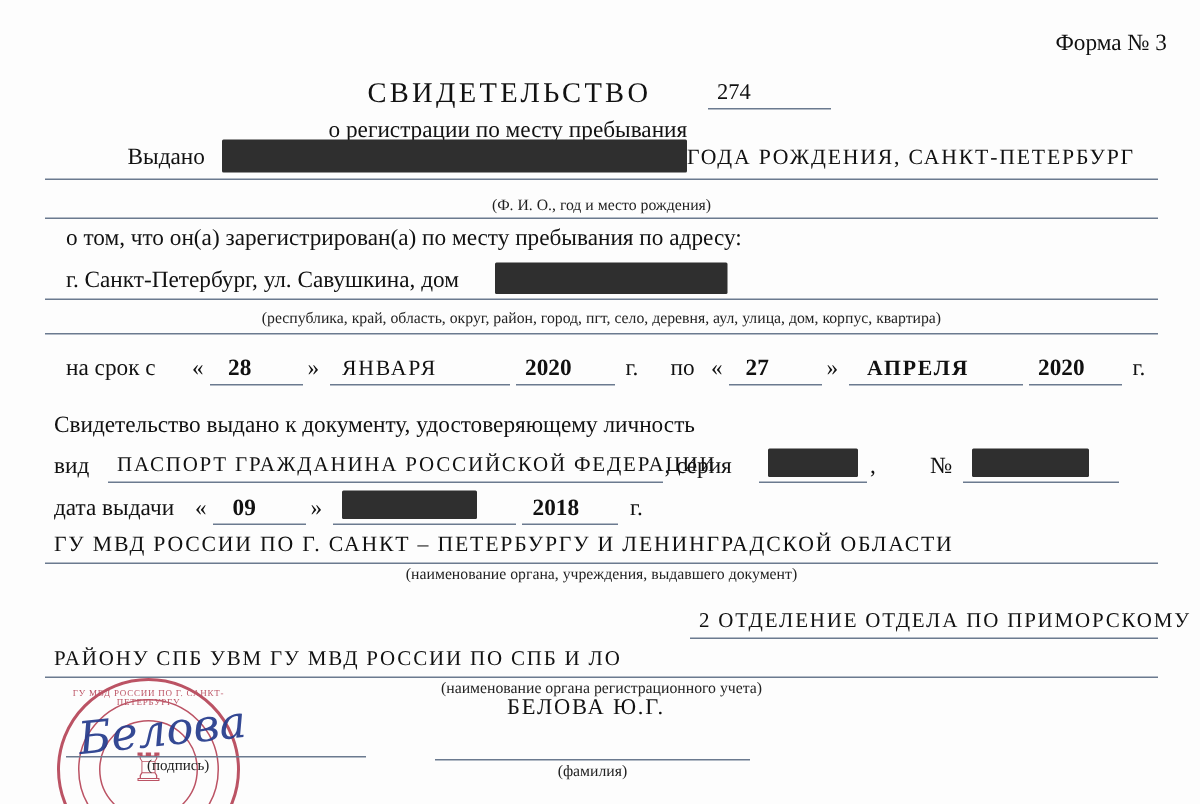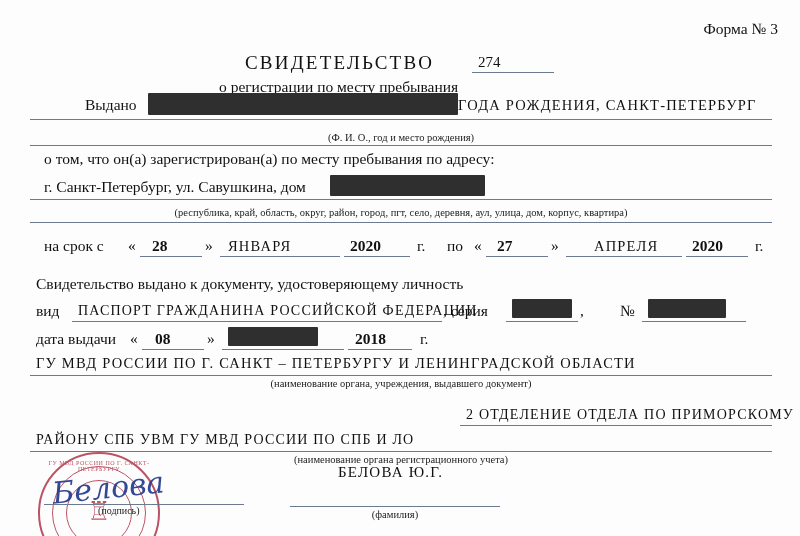--- a/index.html
+++ b/index.html
@@ -180,42 +180,42 @@
   <div class="lbl spaced" style="left:228px; top:238px; font-size:14.5px; font-weight:400;">ЯНВАРЯ</div>
   <div class="line" style="left:220px; top:256px; width:120px;"></div>
   <div class="lbl" style="left:350px; top:237px; font-weight:700;">2020</div>
   <div class="line" style="left:344px; top:256px; width:66px;"></div>
   <div class="lbl" style="left:417px; top:237px;">г.</div>
   <div class="lbl" style="left:447px; top:237px;">по</div>
   <div class="lbl" style="left:474px; top:237px;">«</div>
   <div class="lbl" style="left:497px; top:237px; font-weight:700;">27</div>
   <div class="line" style="left:486px; top:256px; width:62px;"></div>
   <div class="lbl" style="left:551px; top:237px;">»</div>
-  <div class="lbl spaced" style="left:594px; top:238px; font-size:14.5px; font-weight:400;">АПРЕЛЯ</div>
+  <div class="lbl spaced" style="left:578px; top:238px; font-size:14.5px; font-weight:700;">АПРЕЛЯ</div>
   <div class="line" style="left:566px; top:256px; width:116px;"></div>
   <div class="lbl" style="left:692px; top:237px; font-weight:700;">2020</div>
   <div class="line" style="left:686px; top:256px; width:62px;"></div>
   <div class="lbl" style="left:755px; top:237px;">г.</div>
 
   <div class="lbl" style="left:36px; top:275px;">Свидетельство выдано к документу, удостоверяющему личность</div>
 
   <div class="lbl" style="left:36px; top:302px;">вид</div>
   <div class="lbl spaced" style="left:78px; top:303px; font-size:14px;">ПАСПОРТ ГРАЖДАНИНА РОССИЙСКОЙ ФЕДЕРАЦИИ</div>
   <div class="line" style="left:72px; top:321px; width:370px;"></div>
   <div class="lbl" style="left:443px; top:302px;">, серия</div>
   <div class="redact" style="left:512px; top:299px; width:60px; height:19px;"></div>
   <div class="line" style="left:506px; top:321px; width:72px;"></div>
   <div class="lbl" style="left:580px; top:302px;">,</div>
   <div class="lbl" style="left:620px; top:302px;">№</div>
   <div class="redact" style="left:648px; top:299px; width:78px; height:19px;"></div>
   <div class="line" style="left:642px; top:321px; width:104px;"></div>
 
   <div class="lbl" style="left:36px; top:330px;">дата выдачи</div>
   <div class="lbl" style="left:130px; top:330px;">«</div>
-  <div class="lbl" style="left:155px; top:330px; font-weight:700;">08</div>
+  <div class="lbl" style="left:155px; top:330px; font-weight:700;">09</div>
   <div class="line" style="left:142px; top:349px; width:62px;"></div>
   <div class="lbl" style="left:207px; top:330px;">»</div>
   <div class="redact" style="left:228px; top:327px; width:90px; height:19px;"></div>
   <div class="line" style="left:222px; top:349px; width:122px;"></div>
   <div class="lbl" style="left:355px; top:330px; font-weight:700;">2018</div>
   <div class="line" style="left:348px; top:349px; width:64px;"></div>
   <div class="lbl" style="left:420px; top:330px;">г.</div>
 
   <div class="lbl spaced" style="left:36px; top:355px; font-size:14.5px;">ГУ  МВД  РОССИИ  ПО  Г. САНКТ – ПЕТЕРБУРГУ  И  ЛЕНИНГРАДСКОЙ ОБЛАСТИ</div>
   <div class="line" style="left:30px; top:375px; width:742px;"></div>

